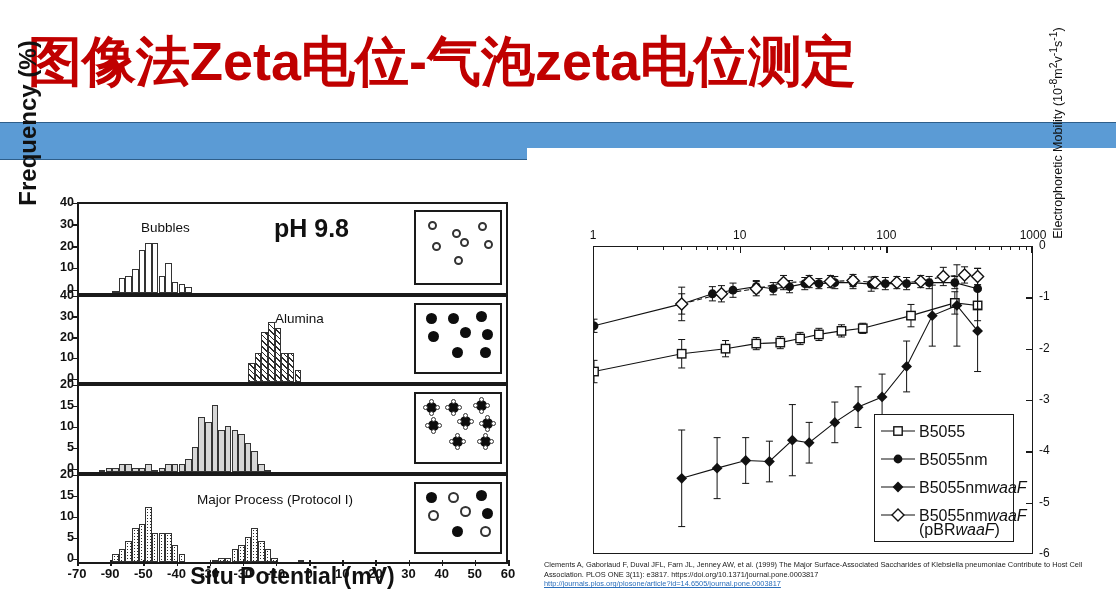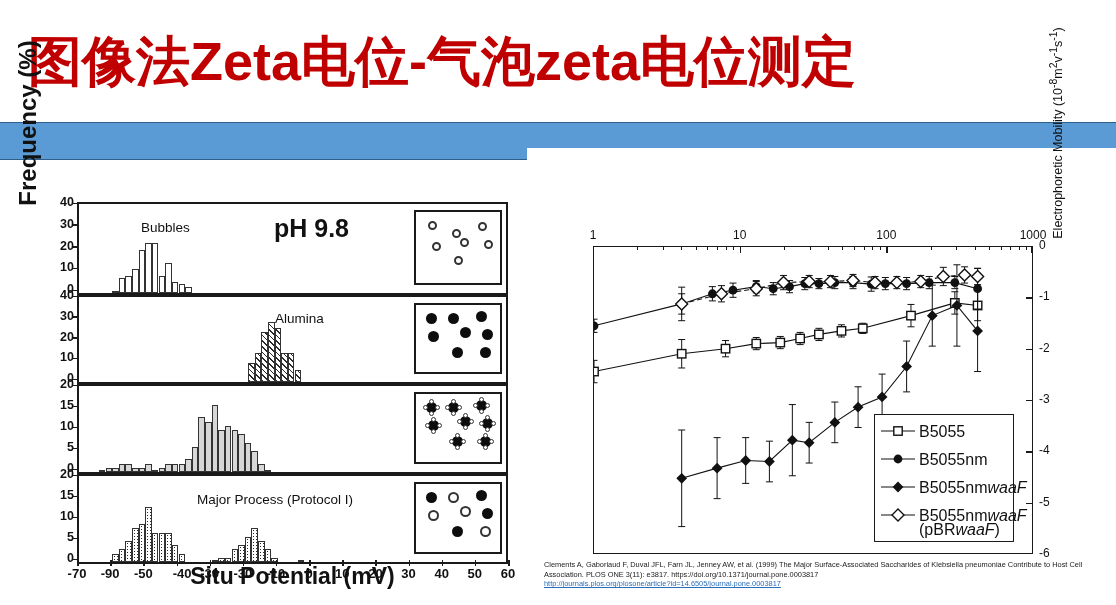--- a/index.html
+++ b/index.html
@@ -311,21 +311,21 @@
     </div>
   <div id="xlabel-left" style="bottom: -4px;">Situ Potential (mV)</div>
   <div id="left-xaxis">
       <div style="position: absolute; top: 364px; left: 55px; width: 1.6px; height: 6px; background: rgb(26, 26, 26);"></div>
       <div class="xtick-lab" style="top: 370px; left: 40px;">-70</div>
       <div style="position: absolute; top: 364px; left: 88.2px; width: 1.6px; height: 6px; background: rgb(26, 26, 26);"></div>
       <div class="xtick-lab" style="top: 370px; left: 73.2px;">-90</div>
       <div style="position: absolute; top: 364px; left: 121.3px; width: 1.6px; height: 6px; background: rgb(26, 26, 26);"></div>
       <div class="xtick-lab" style="top: 370px; left: 106.3px;">-50</div>
       <div style="position: absolute; top: 364px; left: 154.5px; width: 1.6px; height: 6px; background: rgb(26, 26, 26);"></div>
-      <div class="xtick-lab" style="top: 370px; left: 139.5px; text-align: right;">-40</div>
+      <div class="xtick-lab" style="top: 370px; left: 139.5px;">-40</div>
       <div style="position: absolute; top: 364px; left: 187.6px; width: 1.6px; height: 6px; background: rgb(26, 26, 26);"></div>
       <div class="xtick-lab" style="top: 370px; left: 172.6px;">-30</div>
       <div style="position: absolute; top: 364px; left: 220.8px; width: 1.6px; height: 6px; background: rgb(26, 26, 26);"></div>
       <div class="xtick-lab" style="top: 370px; left: 205.8px;">-30</div>
       <div style="position: absolute; top: 364px; left: 253.9px; width: 1.6px; height: 6px; background: rgb(26, 26, 26);"></div>
       <div class="xtick-lab" style="top: 370px; left: 238.9px;">-10</div>
       <div style="position: absolute; top: 364px; left: 287.1px; width: 1.6px; height: 6px; background: rgb(26, 26, 26);"></div>
       <div class="xtick-lab" style="top: 370px; left: 272.1px;">0</div>
       <div style="position: absolute; top: 364px; left: 320.2px; width: 1.6px; height: 6px; background: rgb(26, 26, 26);"></div>
       <div class="xtick-lab" style="top: 370px; left: 305.2px;">10</div>

